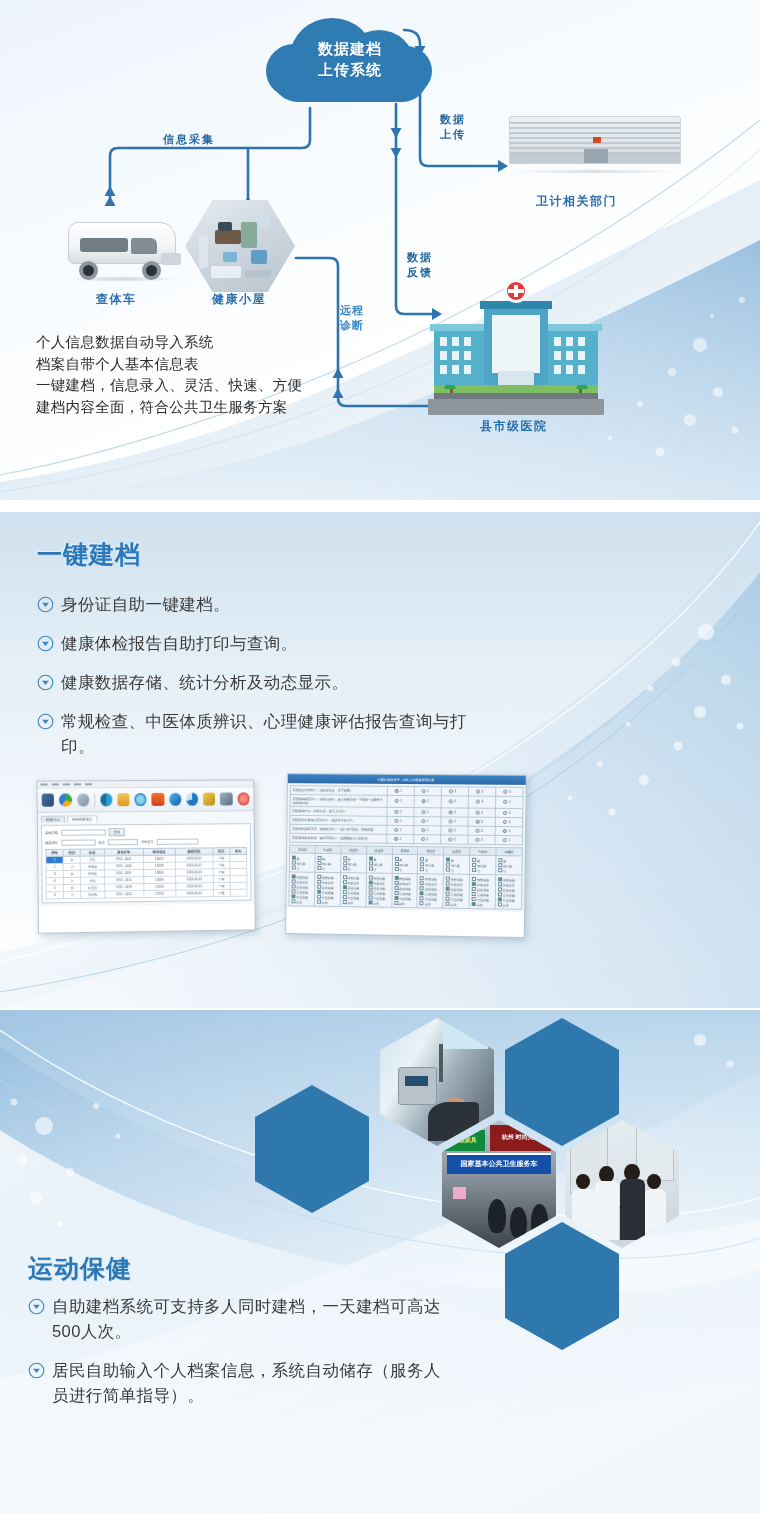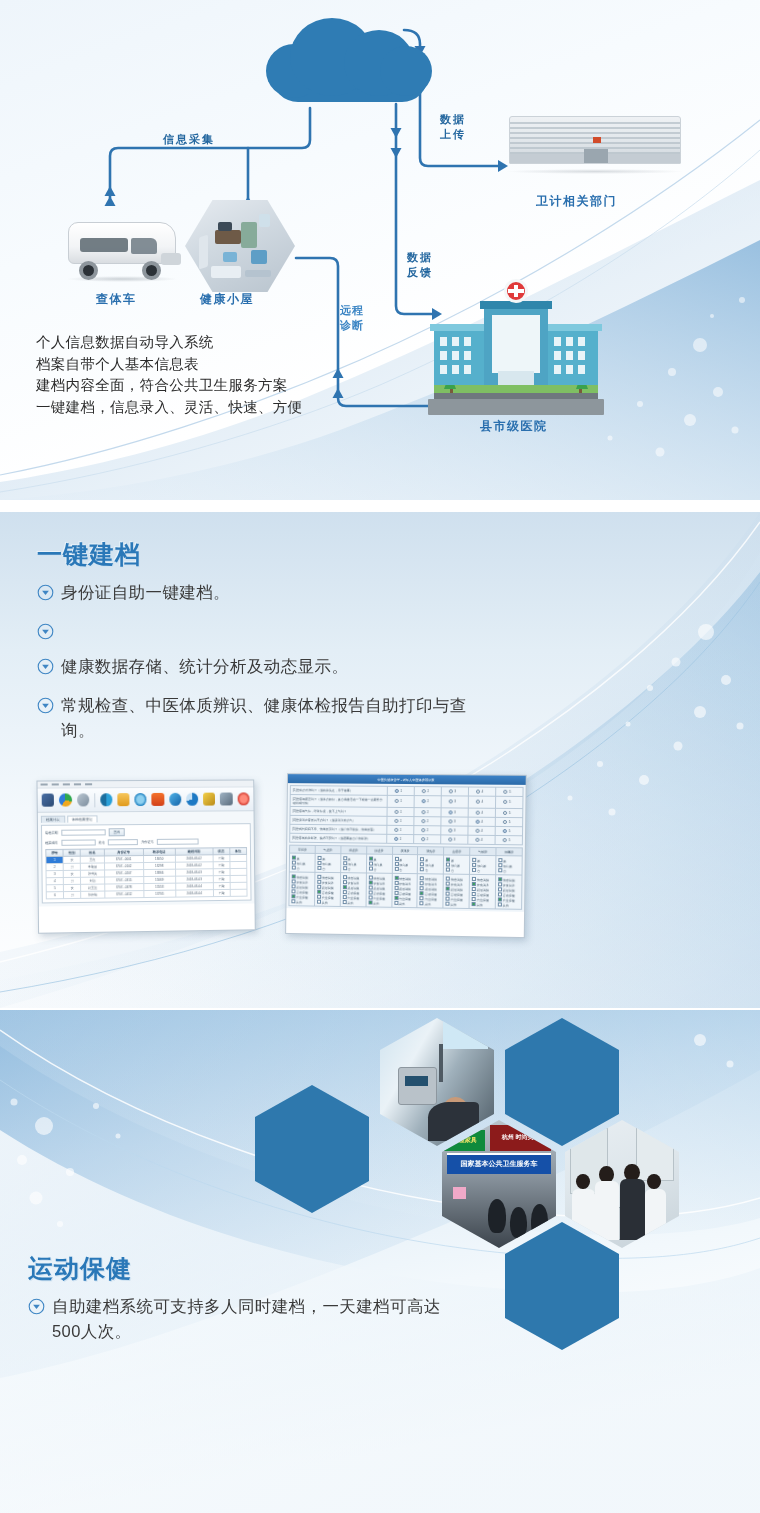--- a/index.html
+++ b/index.html
@@ -267,20 +267,24 @@
         <path d="M498,160 L498,172 L508,166 Z"></path>
       </g>
     </svg>
 
     <div id="cloud">
       <div class="c-body"></div>
       <div class="p3"></div>
       <div class="p1"></div>
       <div class="p2"></div>
       <div class="p4"></div>
+      <div class="c-text">
+        <div>数据建档</div>
+        <div>上传系统</div>
+      </div>
     </div>
 
     <div class="flow-label" style="left:163px; top:132px;">信息采集</div>
     <div class="flow-label" style="left:440px; top:112px;">
       <div>数据</div>
       <div>上传</div>
     </div>
     <div class="flow-label" style="left:407px; top:250px;">
       <div>数据</div>
       <div>反馈</div>
@@ -307,21 +311,21 @@
       <div class="hut-it" style="left:14px; top:36px; width:9px; height:32px; background:#dfe6ec; transform:skewY(-18deg);"></div>
       <div class="hut-it" style="left:30px; top:30px; width:26px; height:14px; background:#6e5a47;"></div>
       <div class="hut-it" style="left:33px; top:22px; width:14px; height:9px; background:#3c4a57;"></div>
       <div class="hut-it" style="left:56px; top:22px; width:16px; height:26px; background:#87ab9a;"></div>
       <div class="hut-it" style="left:74px; top:14px; width:11px; height:13px; background:#cfe0ea;"></div>
       <div class="hut-it" style="left:66px; top:50px; width:16px; height:14px; background:#5e9ec6;"></div>
       <div class="hut-it" style="left:38px; top:52px; width:14px; height:10px; background:#79b3d6;"></div>
       <div class="hut-it" style="left:26px; top:66px; width:30px; height:12px; background:#e8eef3;"></div>
       <div class="hut-it" style="left:60px; top:70px; width:26px; height:7px; background:#b5c3cf;"></div>
     </div>
-    <div class="site-label" style="left:200px; top:291px;">健康小屋</div>
+    <div class="site-label" style="left:212px; top:291px;">健康小屋</div>
 
     <div id="office">
       <div class="ob-shadow"></div>
       <div class="ob-main">
         <div class="ob-row" style="top:5px"></div>
           <div class="ob-row" style="top:10px"></div>
         <div class="ob-row" style="top:15px"></div>
           <div class="ob-row" style="top:20px"></div>
         <div class="ob-row" style="top:25px"></div>
           <div class="ob-row" style="top:30px"></div>
@@ -372,22 +376,22 @@
       <div class="hx hosp-cross-c">
         <div class="hx hosp-cross-v" style="left:7px; top:3px; width:4px; height:12px;"></div>
         <div class="hx hosp-cross-h" style="left:1px; top:7px; width:16px; height:4px;"></div>
       </div>
     </div>
     <div class="site-label" style="left:480px; top:418px;">县市级医院</div>
 
     <div id="sec1-notes">
       <div>个人信息数据自动导入系统</div>
       <div>档案自带个人基本信息表</div>
+      <div>一键建档，信息录入、灵活、快速、方便</div>
       <div>建档内容全面，符合公共卫生服务方案</div>
-      <div>一键建档，信息录入、灵活、快速、方便</div>
     </div>
   </div>
 
   <div id="sec2">
 
     <svg class="decor" width="760" height="496" viewBox="0 0 760 496">
       <defs>
         <linearGradient id="g3" x1="0" y1="0" x2="1" y2="1">
           <stop offset="0%" stop-color="#ffffff" stop-opacity="0"></stop>
           <stop offset="100%" stop-color="#8cb6da" stop-opacity=".75"></stop>
@@ -417,55 +421,56 @@
           <circle cx="678" cy="234" r="4.5"></circle>
         <circle cx="600" cy="252" r="3"></circle>
           <circle cx="644" cy="268" r="5"></circle>
         <circle cx="570" cy="286" r="2.5"></circle>
           <circle cx="612" cy="300" r="3.5"></circle>
       </g>
     </svg>
 
     <div class="sec-title" style="left:37px; top:26px;">一键建档</div>
 
-    <div class="bullets" style="left:37px; top:68px; width:460px;">
+    <div class="bullets" style="left:37px; top:80px; width:460px;">
       <div class="bullet">
         <span class="bi">
           <svg viewBox="0 0 20 20" width="17" height="17">
               <circle cx="10" cy="10" r="8.6" fill="none" stroke="#3f86c4" stroke-width="1.3"></circle>
               <path d="M6 8 L10 13 L14 8" fill="#3f86c4"></path>
             </svg>
         </span>
         <span class="btxt">身份证自助一键建档。</span>
       </div>
       <div class="bullet">
         <span class="bi">
           <svg viewBox="0 0 20 20" width="17" height="17">
               <circle cx="10" cy="10" r="8.6" fill="none" stroke="#3f86c4" stroke-width="1.3"></circle>
               <path d="M6 8 L10 13 L14 8" fill="#3f86c4"></path>
             </svg>
         </span>
+        <span class="btxt">健康体检报告自助打印与查询。</span>
       </div>
       <div class="bullet">
         <span class="bi">
           <svg viewBox="0 0 20 20" width="17" height="17">
               <circle cx="10" cy="10" r="8.6" fill="none" stroke="#3f86c4" stroke-width="1.3"></circle>
               <path d="M6 8 L10 13 L14 8" fill="#3f86c4"></path>
             </svg>
         </span>
         <span class="btxt">健康数据存储、统计分析及动态显示。</span>
       </div>
       <div class="bullet">
         <span class="bi">
           <svg viewBox="0 0 20 20" width="17" height="17">
               <circle cx="10" cy="10" r="8.6" fill="none" stroke="#3f86c4" stroke-width="1.3"></circle>
               <path d="M6 8 L10 13 L14 8" fill="#3f86c4"></path>
             </svg>
         </span>
-        <span class="btxt">常规检查、中医体质辨识、健康体检报告自助打印与查询。</span>
+        <span class="btxt">常规检查、中医体质辨识、心理健康评估报告查询与打印。</span>
       </div>
     </div>
 
     <div class="shot" style="left:38px; top:268px; width:218px; height:152px; transform:perspective(700px) rotateY(3deg) rotateZ(-0.6deg);">
       <div class="shot-menubar">
         <span class="mm"></span>
           <span class="mm"></span>
           <span class="mm"></span>
           <span class="mm"></span>
           <span class="mm"></span>
@@ -954,16 +959,25 @@
     <div class="bullets sec3-bullets" style="left:28px; top:284px; width:420px;">
       <div class="bullet">
         <span class="bi">
           <svg viewBox="0 0 20 20" width="17" height="17">
               <circle cx="10" cy="10" r="8.6" fill="none" stroke="#3f86c4" stroke-width="1.3"></circle>
               <path d="M6 8 L10 13 L14 8" fill="#3f86c4"></path>
             </svg>
         </span>
         <span class="btxt">自助建档系统可支持多人同时建档，一天建档可高达500人次。</span>
       </div>
+      <div class="bullet">
+        <span class="bi">
+          <svg viewBox="0 0 20 20" width="17" height="17">
+              <circle cx="10" cy="10" r="8.6" fill="none" stroke="#3f86c4" stroke-width="1.3"></circle>
+              <path d="M6 8 L10 13 L14 8" fill="#3f86c4"></path>
+            </svg>
+        </span>
+        <span class="btxt">居民自助输入个人档案信息，系统自动储存（服务人员进行简单指导）。</span>
+      </div>
     </div>
   </div>
 
 </div>
 
 </body></html>

